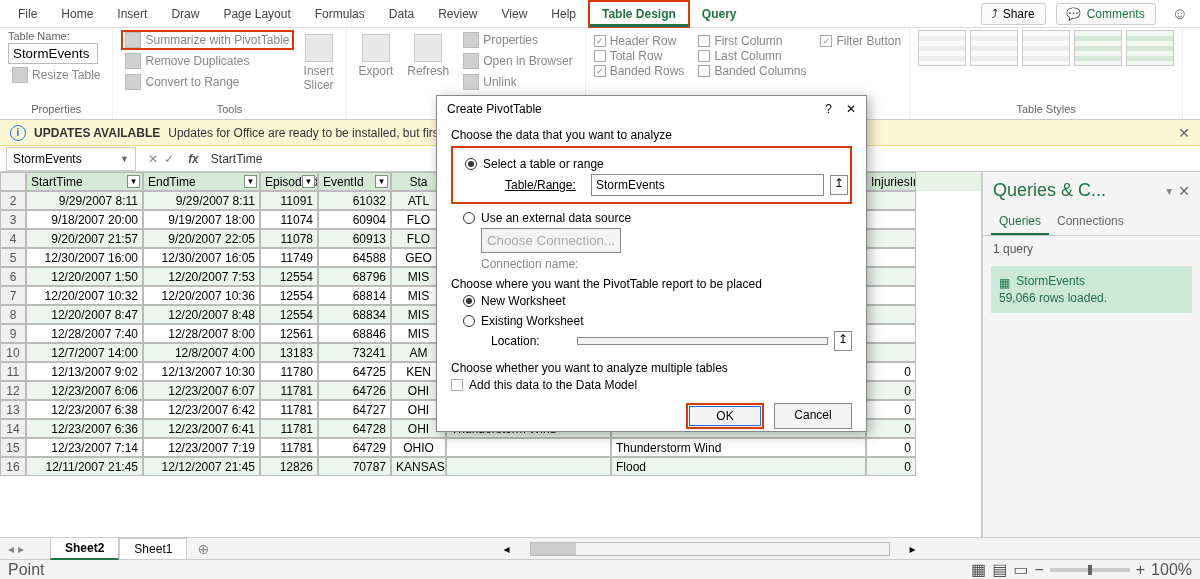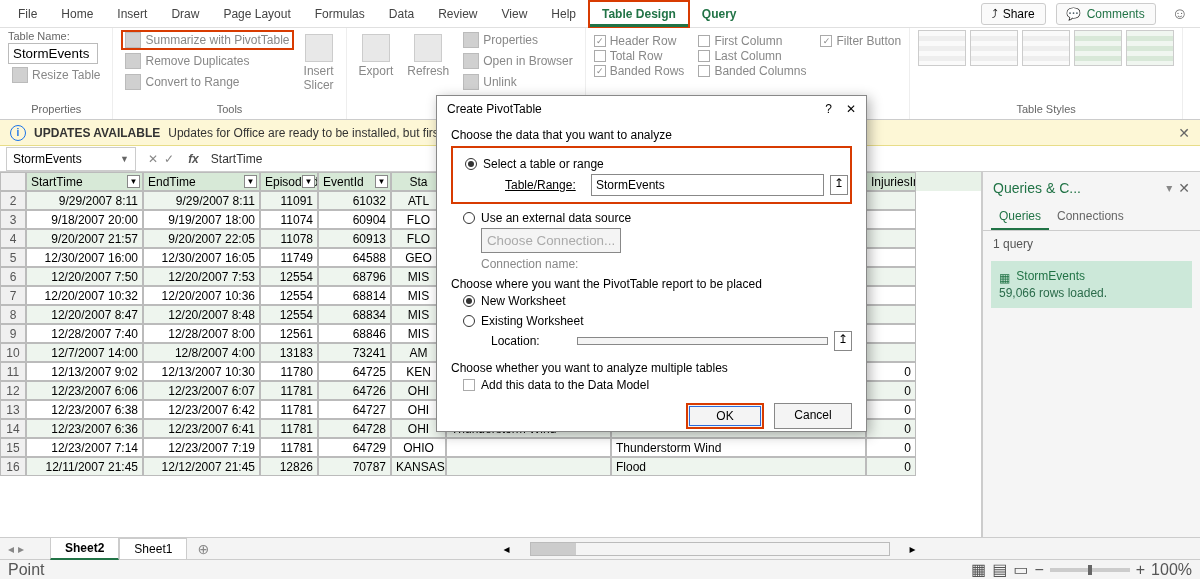--- a/index.html
+++ b/index.html
@@ -59,21 +59,21 @@
 .col-f { width:165px; } .col-g { width:255px; } .col-h { width:50px; }
 .th { background:#d7e9d7; position:relative; font-weight:normal; }
 .th .dd { position:absolute; right:2px; top:2px; width:13px; height:13px; border:1px solid #888; background:#fff; font-size:8px; text-align:center; line-height:11px; }
 .datarow { display:flex; }
 .datarow:nth-child(odd) .cell:not(.rownum){ background:#eef5ee; }
 .num { text-align:right; }
 
 
 .side { width:218px; background:#f5f5f5; border-left:1px solid #ccc; display:flex; flex-direction:column; }
 .side-hdr { display:flex; align-items:center; padding:8px 10px; gap:6px; color:#217346; }
-.side-hdr h3 { font-size:14px; font-weight:400; flex:1; white-space:nowrap; overflow:hidden; text-overflow:ellipsis; }
+.side-hdr h3 { font-size:18px; font-weight:400; flex:1; white-space:nowrap; overflow:hidden; text-overflow:ellipsis; }
 .side-hdr .x { color:#666; font-size:14px; }
 .side-tabs { display:flex; border-bottom:1px solid #ccc; padding:0 8px; }
 .side-tab { padding:5px 8px; color:#666; border-bottom:2px solid transparent; }
 .side-tab.active { color:#217346; border-bottom:2px solid #217346; }
 .qcount { padding:6px 10px; color:#555; }
 .qcard { margin:4px 8px; background:#cce8d9; padding:8px; color:#217346; }
 .qcard .qname { font-weight:400; margin-bottom:3px; }
 .qcard .qrows { color:#2a6b4a; }
 
 
@@ -87,21 +87,21 @@
 .radio.sel::after { content:""; width:6px;height:6px;background:#333;border-radius:50%; }
 .rangebox { border:2px solid #d83b01; margin:4px 0; padding:6px 2px 6px 12px; }
 .dlg-input { display:flex; gap:6px; align-items:center; margin-left:40px; }
 .dlg-input label { width:80px; }
 .dlg-input .inp { flex:1; border:1px solid #888; padding:3px 4px; background:#fff; }
 .dlg-input .ref { width:18px; height:20px; border:1px solid #888; text-align:center; }
 .indent { margin-left:30px; color:#888; }
 .dlg-btn-row { display:flex; gap:10px; justify-content:flex-end; padding-top:8px; }
 .dlg-btn { width:78px; padding:4px 0; text-align:center; border:1px solid #888; background:#f4f4f4; }
 .dlg-btn.primary { border:2px solid #d83b01; outline:1px solid #2a6bdb; outline-offset:-4px; }
-.chkrow { display:flex; gap:6px; align-items:center; margin-left:12px; padding:3px 0; }
+.chkrow { display:flex; gap:6px; align-items:center; padding:3px 0; }
 
 
 .sheet-bar { height:22px; display:flex; align-items:center; border-top:1px solid #ccc; background:#f4f4f4; }
 .sheet-nav { width:50px; display:flex; gap:4px; padding:0 8px; color:#888; }
 .sheet-tab { padding:3px 14px; border:1px solid #ccc; background:#fff; font-size:12px; }
 .sheet-tab.active { border-bottom:2px solid #217346; font-weight:600; }
 .sheet-add { padding:0 10px; color:#888; font-size:14px; }
 .hscroll { flex:1; display:flex; align-items:center; justify-content:center; }
 .hscroll .track { flex:1; max-width:360px; height:14px; border:1px solid #bbb; position:relative; margin:0 20px; }
 .hscroll .track .thumb { position:absolute; left:0; width:45px; top:0; bottom:0; background:#ccc; }
@@ -331,21 +331,21 @@
   <div class="cell col-b num">12/30/2007 16:05</div>
   <div class="cell col-c num">11749</div>
   <div class="cell col-d num">64588</div>
   <div class="cell col-e">GEO</div>
   <div class="cell col-f"></div>
   <div class="cell col-g"></div>
   <div class="cell col-h num"></div>
         </div>
         <div class="datarow">
           <div class="cell rownum">6</div>
-  <div class="cell col-a num">12/20/2007 7:50</div>
+  <div class="cell col-a num">12/20/2007 1:50</div>
   <div class="cell col-b num">12/20/2007 7:53</div>
   <div class="cell col-c num">12554</div>
   <div class="cell col-d num">68796</div>
   <div class="cell col-e">MIS</div>
   <div class="cell col-f"></div>
   <div class="cell col-g"></div>
   <div class="cell col-h num"></div>
         </div>
         <div class="datarow">
           <div class="cell rownum">7</div>

